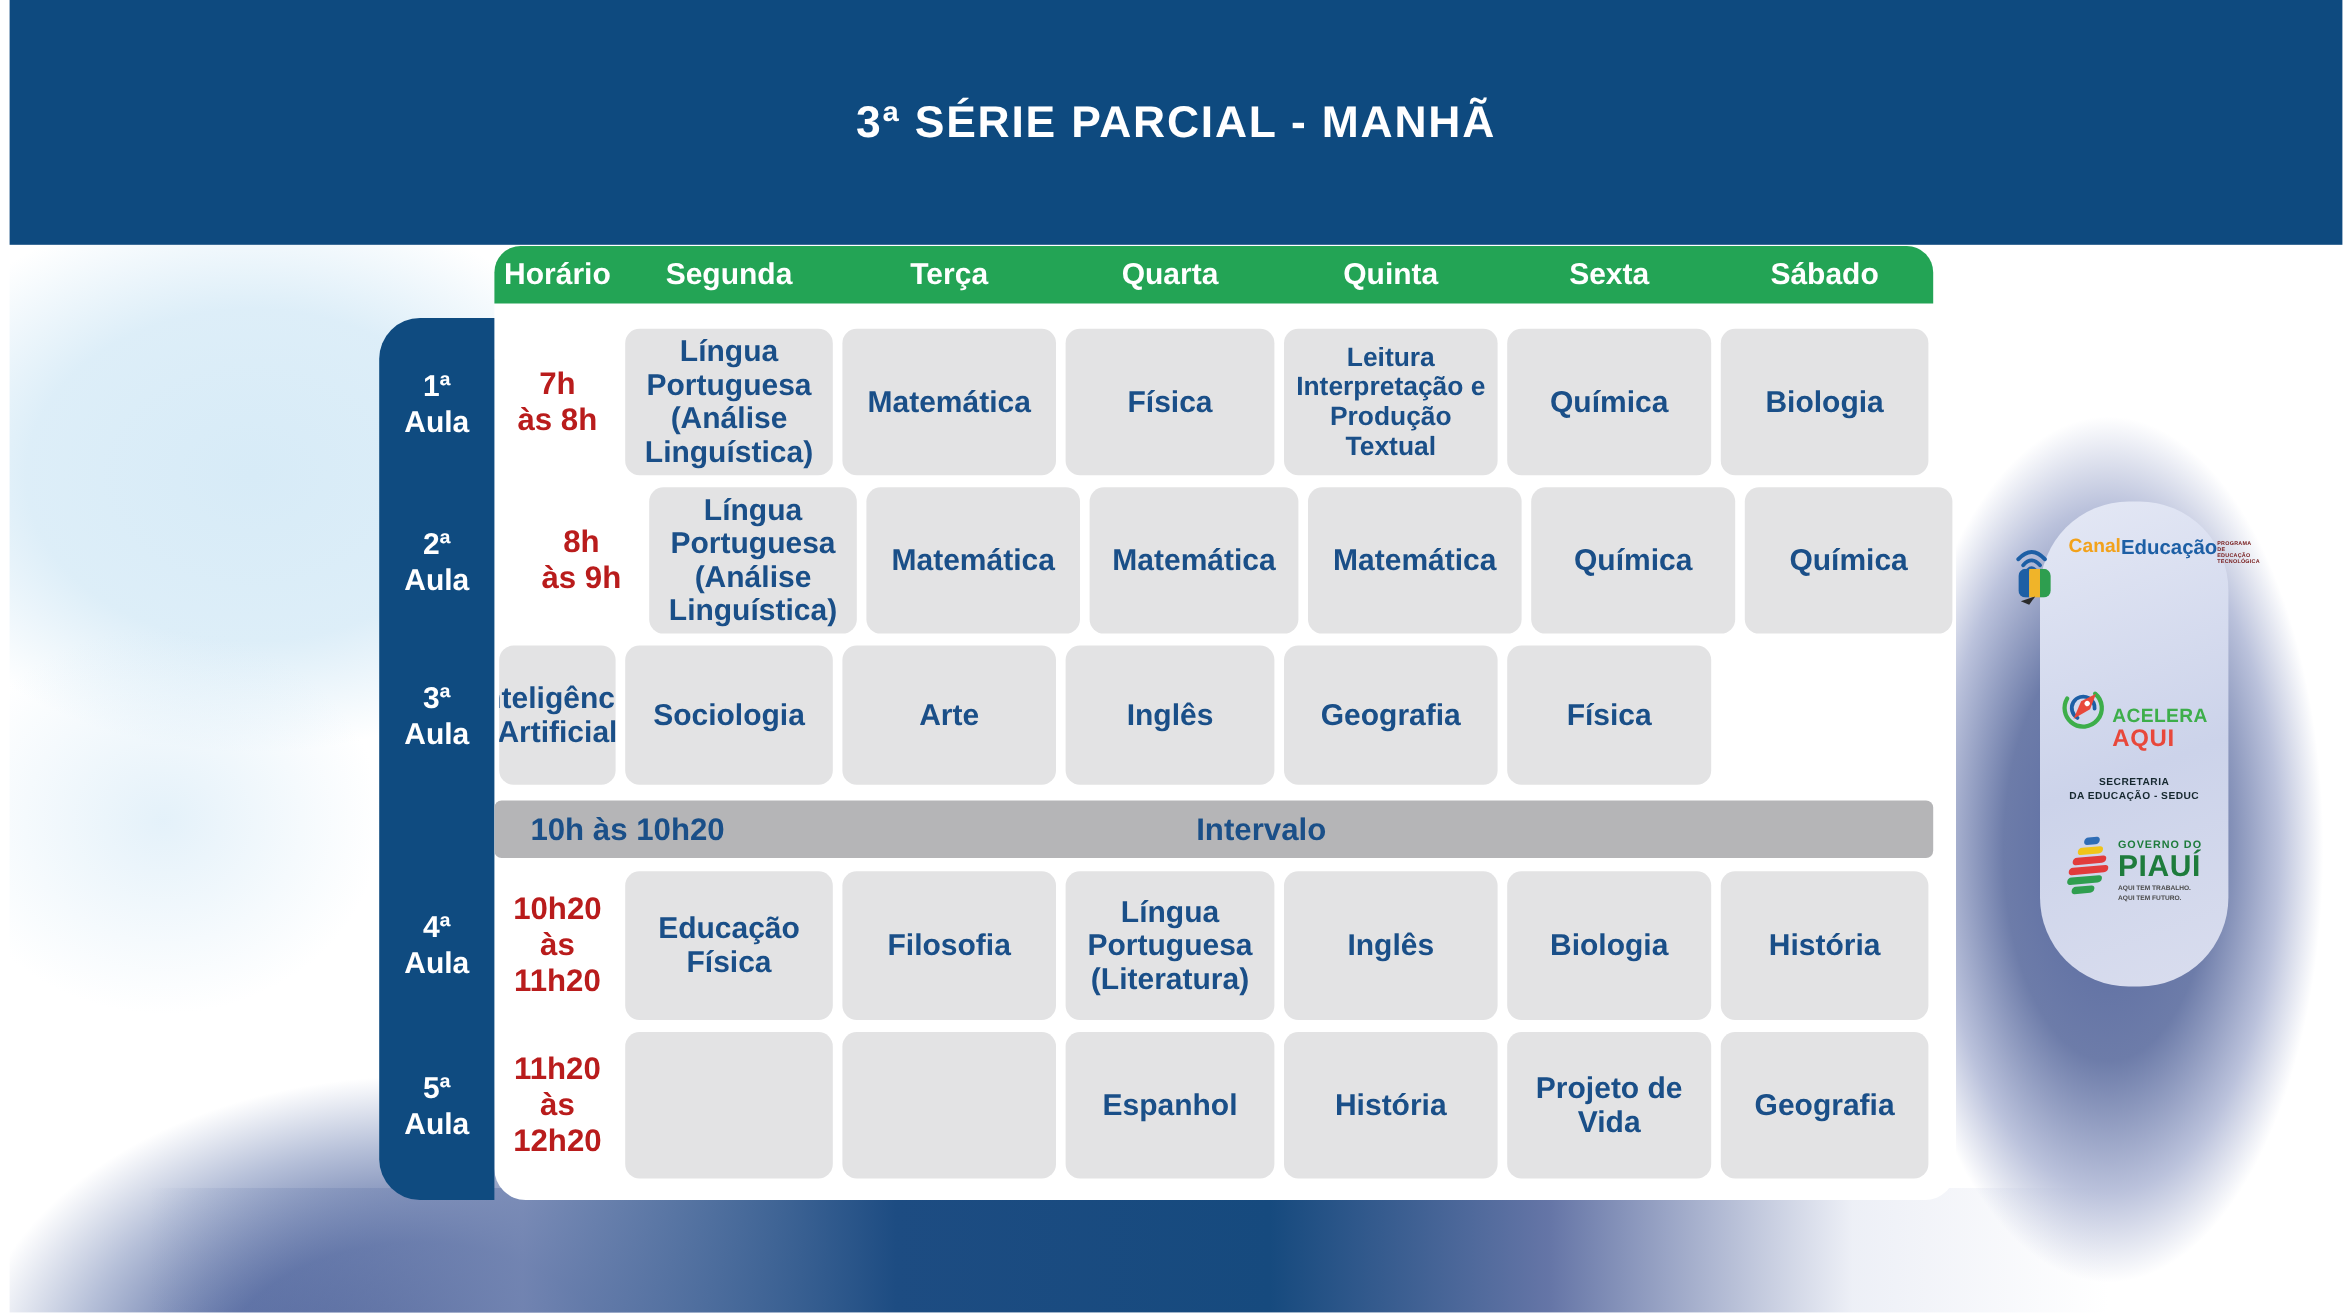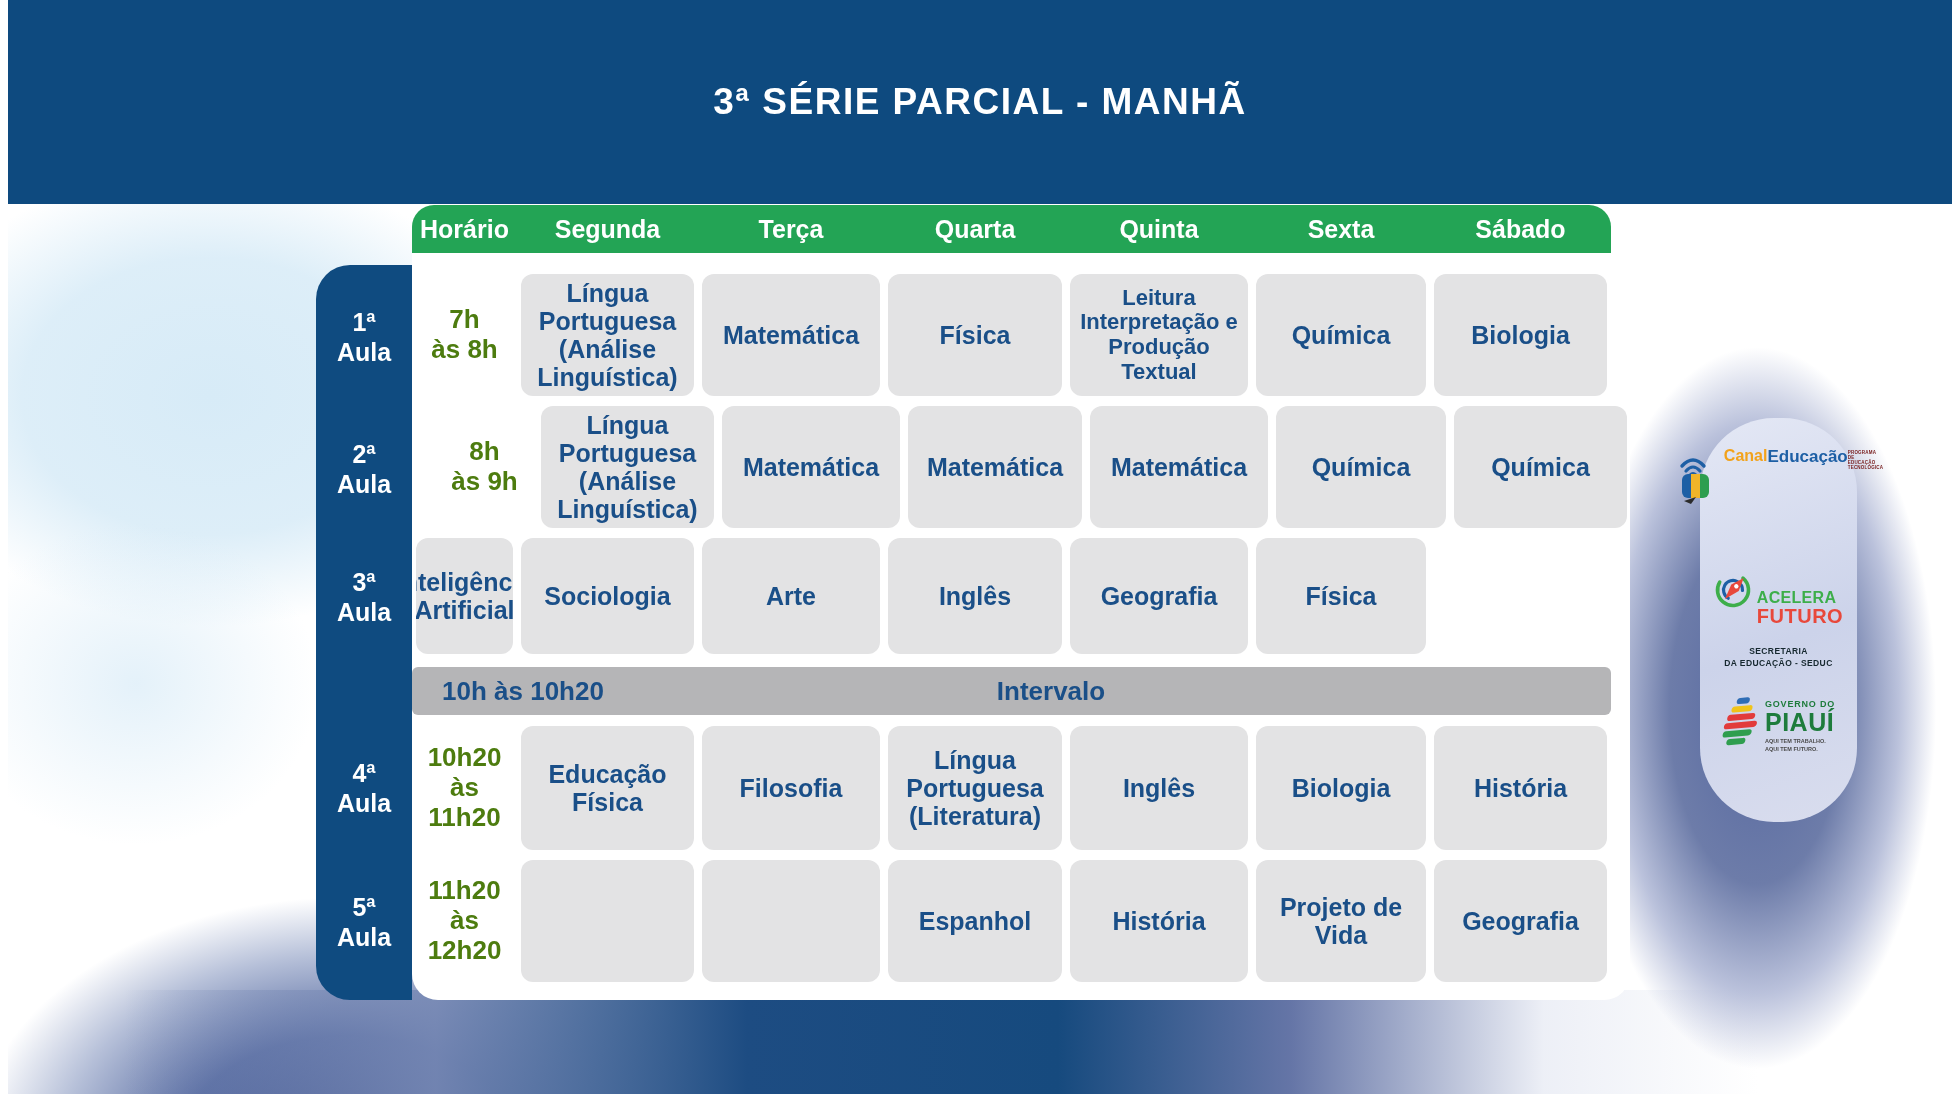--- a/index.html
+++ b/index.html
@@ -41,21 +41,21 @@
         font-size:25px;font-weight:700;text-align:center;white-space:pre-line;line-height:1.2;}
 
   
   .row{position:absolute;left:412px;width:1199px;display:grid;z-index:3;
        grid-template-columns:105px 181px 186px 182px 186px 178px 181px;}
   .r1{top:273px;height:124px;}
   .r2{top:405px;height:124px;padding-left:20px;}
   .r3{top:537px;height:118px;}
   .r4{top:725px;height:126px;}
   .r5{top:859px;height:124px;}
-  .time{display:flex;align-items:center;justify-content:center;color:#4d7c0f;font-size:26px;
+  .time{display:flex;align-items:center;justify-content:center;color:#b91c1c;font-size:26px;
         font-weight:700;text-align:center;white-space:pre-line;line-height:1.15;}
   .cell{margin:1px 4px;background:#E3E3E4;border-radius:12px;display:flex;align-items:center;
         justify-content:center;padding:4px 5px;overflow:hidden;}
   .cell-text{color:#1A4F88;font-size:25px;font-weight:700;text-align:center;line-height:1.12;}
   .cell-text.long{font-size:22px;}
 
   
   .break-bar{position:absolute;left:412px;top:667px;width:1199px;height:48px;background:#B5B5B7;
              border-radius:6px;z-index:3;}
   .break-time{position:absolute;left:30px;top:0;height:100%;display:flex;align-items:center;
@@ -287,21 +287,21 @@
           <circle cx="19" cy="19" r="15.5" fill="none" stroke="#3DAE4A" stroke-width="3.6" stroke-dasharray="70 28" transform="rotate(-50 19 19)" stroke-linecap="round"></circle>
           <circle cx="19" cy="19" r="9.5" fill="none" stroke="#1D5FA5" stroke-width="3.2" stroke-dasharray="40 20" transform="rotate(120 19 19)" stroke-linecap="round"></circle>
           <g transform="rotate(42 19 19)">
             <polygon points="19,3 24,16 19,31 14,16" fill="#E8483B"></polygon>
             <circle cx="19" cy="14" r="2.2" fill="#ffffff"></circle>
           </g>
         </svg>
       </span>
       <span class="acelera-text">
         <span class="acelera-l1">ACELERA</span>
-        <span class="acelera-l2">FUTURO</span>
+        <span class="acelera-l2">AQUI</span>
       </span>
     </div>
 
     <div class="logo-secretaria">SECRETARIA
 DA EDUCAÇÃO - SEDUC</div>
 
     <div class="logo-governo">
       <span class="piaui-map">
         <i style="background:#2F6DB5;width:13px;margin-left:17px;"></i>
         <i style="background:#F0C419;width:21px;margin-left:11px;"></i>

